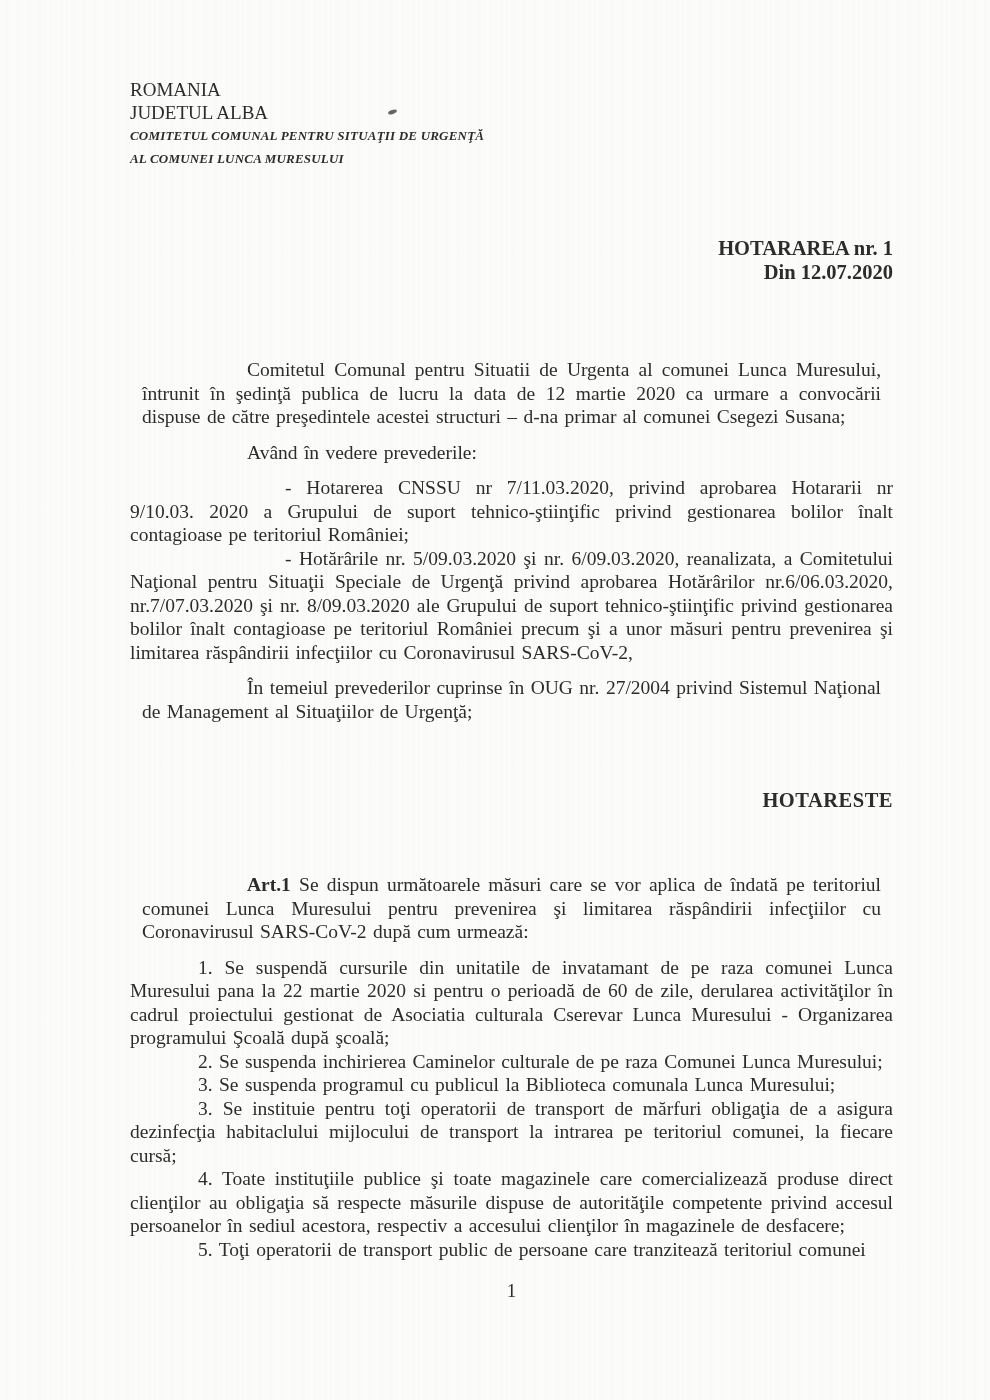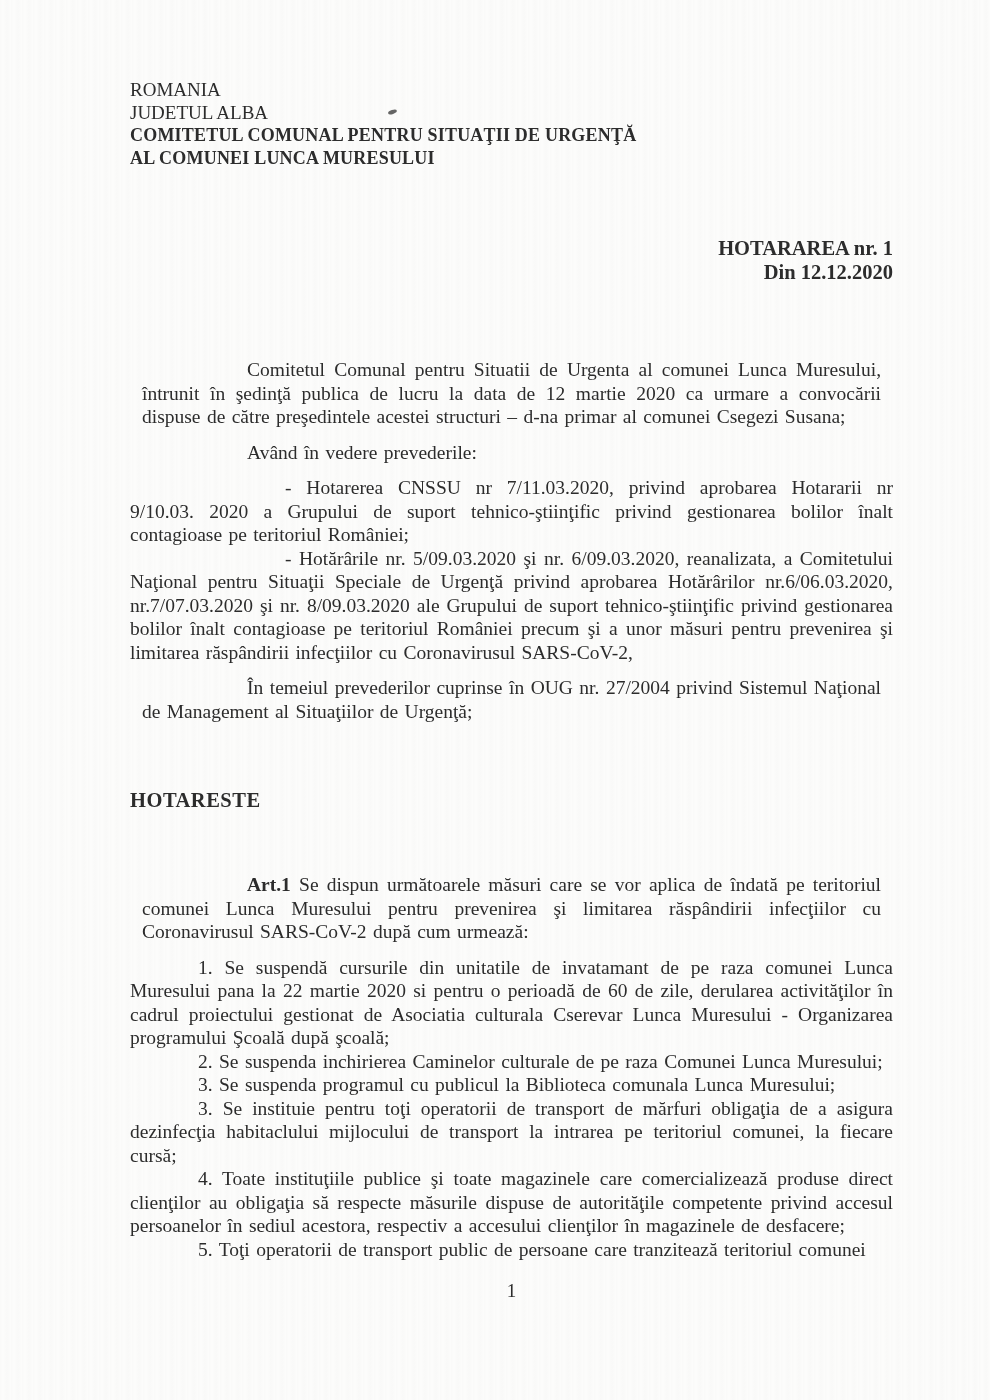--- a/index.html
+++ b/index.html
@@ -24,21 +24,22 @@
   .content {
     padding: 78px 97px 0 130px;
   }
   .header-block {
     font-size: 19px;
     line-height: 23px;
   }
   .header-line { white-space: nowrap; }
   .header-line.emph {
     font-weight: bold;
-    font-size: 18px;
+    font-style: italic;
+    font-size: 13px;
     letter-spacing: 0.2px;
   }
   .title-block {
     margin-top: 66px;
     text-align: right;
     font-weight: bold;
     font-size: 20.5px;
     line-height: 24px;
   }
   .preamble, .articles {
@@ -47,21 +48,21 @@
     text-align: justify;
     word-spacing: 1.5px;
   }
   .preamble { margin-top: 74px; }
   .p-indent  { text-indent: 105px; margin: 12px; }
   .p-bullet  { text-indent: 155px; margin: 0; }
   .p-item    { text-indent: 68px;  margin: 0; }
   .decision-heading {
     margin-top: 64px;
     margin-bottom: 60px;
-    text-align: left;
+    text-align: right;
     font-weight: bold;
     font-size: 20.5px;
     line-height: 26px;
     letter-spacing: 0.5px;
   }
   .article-label { font-weight: bold; }
   .page-number {
     margin-top: 18px;
     text-align: center;
     font-size: 19px;
@@ -89,21 +90,21 @@
 
     <div class="header-block">
       <div class="header-line">ROMANIA</div>
       <div class="header-line">JUDETUL ALBA</div>
       <div class="header-line emph">COMITETUL COMUNAL PENTRU SITUAŢII DE URGENŢĂ</div>
       <div class="header-line emph">AL COMUNEI LUNCA MURESULUI</div>
     </div>
 
     <div class="title-block">
       <div>HOTARAREA nr. 1</div>
-      <div>Din 12.12.2020</div>
+      <div>Din 12.07.2020</div>
     </div>
 
     <div class="preamble">
       <p class="p-indent">Comitetul Comunal pentru Situatii de Urgenta al comunei Lunca Muresului, întrunit în şedinţă publica de lucru la data de 12 martie 2020 ca urmare a convocării dispuse de către preşedintele acestei structuri – d-na primar al comunei Csegezi Susana;</p>
       <p class="p-indent">Având în vedere prevederile:</p>
       <p class="p-bullet">- Hotarerea CNSSU nr 7/11.03.2020, privind aprobarea Hotararii nr 9/10.03. 2020 a Grupului de suport tehnico-ştiinţific privind gestionarea bolilor înalt contagioase pe teritoriul României;</p>
       <p class="p-bullet">- Hotărârile nr. 5/09.03.2020 şi nr. 6/09.03.2020, reanalizata, a Comitetului Naţional pentru Situaţii Speciale de Urgenţă privind aprobarea Hotărârilor nr.6/06.03.2020, nr.7/07.03.2020 şi nr. 8/09.03.2020 ale Grupului de suport tehnico-ştiinţific privind gestionarea bolilor înalt contagioase pe teritoriul României precum şi a unor măsuri pentru prevenirea şi limitarea răspândirii infecţiilor cu Coronavirusul SARS-CoV-2,</p>
       <p class="p-indent">În temeiul prevederilor cuprinse în OUG nr. 27/2004 privind Sistemul Naţional de Management al Situaţiilor de Urgenţă;</p>
     </div>
 

